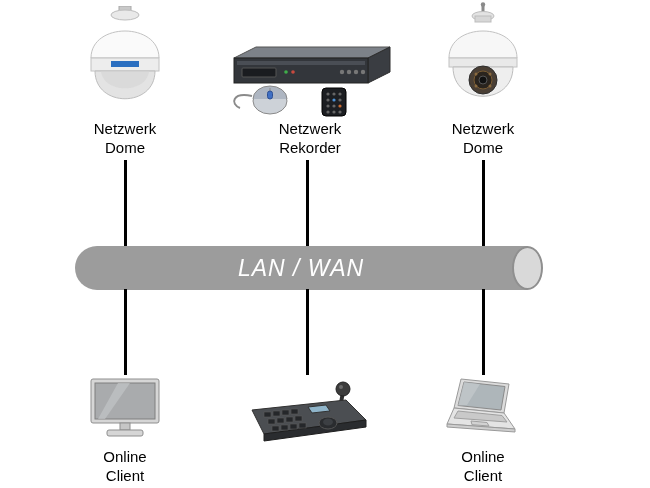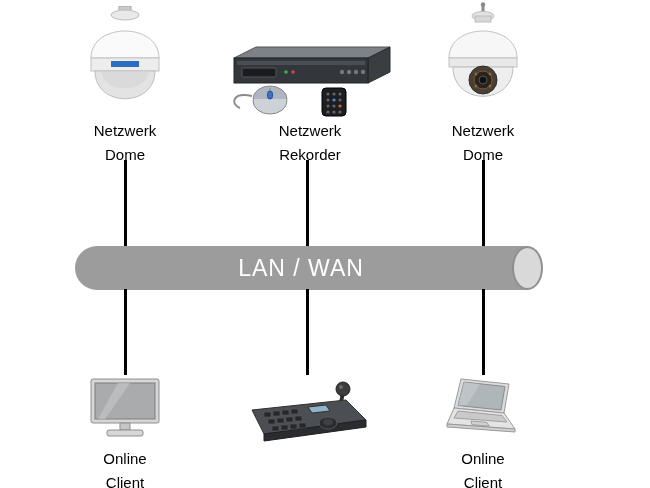--- a/index.html
+++ b/index.html
@@ -1,25 +1,25 @@
 <!DOCTYPE html>
 <html><head>
 <meta charset="utf-8">
 <style>
   * { margin:0; padding:0; box-sizing:border-box; }
   html,body { background:#ffffff; font-family:"Liberation Sans", sans-serif; }
   .canvas { position:relative; width:650px; height:488px; background:#ffffff; overflow:hidden; }
   .node-icon { position:absolute; }
   .node-icon svg { width:100%; height:100%; display:block; }
-  .node-label { position:absolute; text-align:center; font-size:15px; line-height:24px; color:#000; white-space:pre-line; }
+  .node-label { position:absolute; text-align:center; font-size:15px; line-height:19px; color:#000; white-space:pre-line; }
   .connector { position:absolute; width:3px; background:#000; }
   .bus-body { position:absolute; left:75px; top:246px; width:452px; height:44px; background:#9c9c9c; border-radius:22px 0 0 22px; }
   .bus-cap  { position:absolute; left:512px; top:246px; width:31px; height:44px; background:#d9d9d9; border:2px solid #8f8f8f; border-radius:50%; }
   .bus-label{ position:absolute; left:75px; top:246px; width:452px; height:44px; display:flex; align-items:center; justify-content:center;
-              color:#ffffff; font-size:23px; letter-spacing:1px; }
+              color:#ffffff; font-size:23px; letter-spacing:1px;font-style:italic; }
 </style>
 </head>
 <body>
 
 <div class="canvas">
 
   <div class="node-icon" style="left:77px;top:6px;width:96px;height:108px">
     <svg viewBox="0 0 96 108" xmlns="http://www.w3.org/2000/svg">
       <rect x="42" y="0" width="12" height="7" fill="#c9c9c9" stroke="#a8a8a8"></rect>
       <ellipse cx="48" cy="9" rx="14" ry="5" fill="#e9e9e9" stroke="#bdbdbd"></ellipse>

